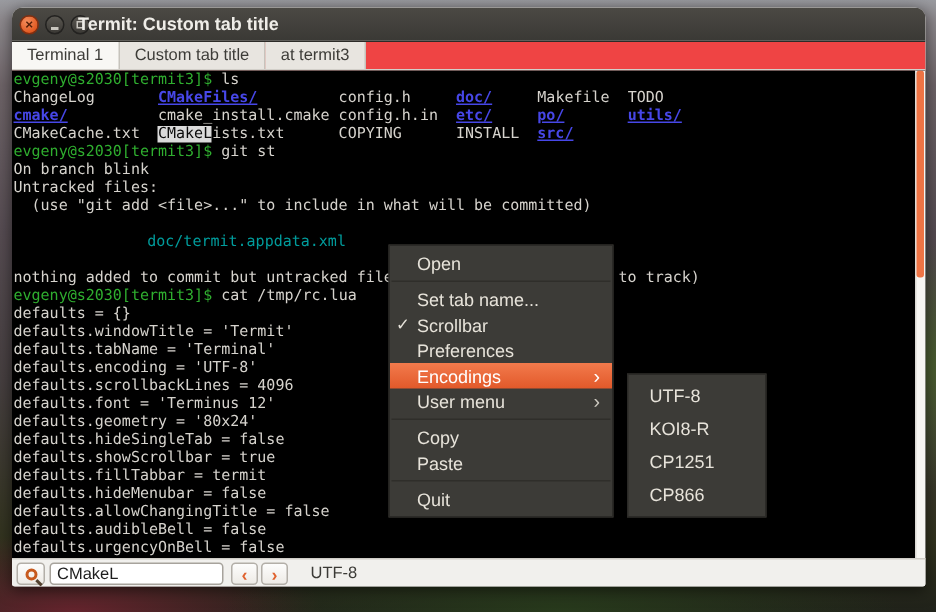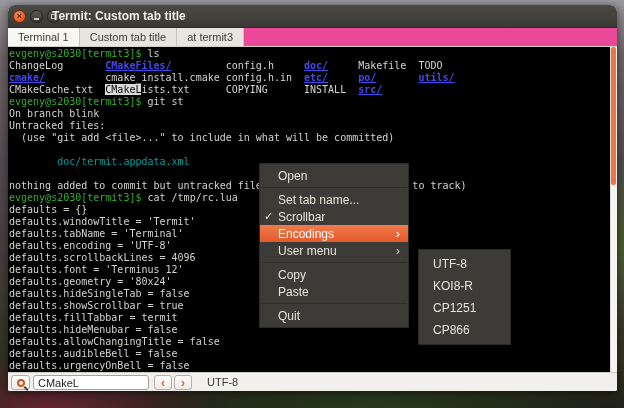--- a/index.html
+++ b/index.html
@@ -31,32 +31,32 @@
   .wbtn { position:absolute; top:5px; width:13px; height:13px; border-radius:50%; cursor:default; }
   .wbtn.close { left:5px; background:radial-gradient(circle at 35% 30%, #f холод58d5c, #e0571f 75%); background:radial-gradient(circle at 35% 30%, #f58d5c, #e0571f 75%); border:1px solid #812f10; }
   .wbtn.close .x { display:block; text-align:center; font-size:9px; line-height:11px; color:#551f08; font-weight:bold; }
   .wbtn.minb, .wbtn.maxb { background:linear-gradient(#5a5751,#3b3935); border:1px solid #232220; }
   .wbtn.minb { left:22px; } .wbtn.maxb { left:39px; }
   .minbar { position:absolute; left:3px; top:7px; width:5px; height:2px; background:#c9c6bf; }
   .maxbox { position:absolute; left:3px; top:3px; width:5px; height:5px; border:1px solid #c9c6bf; }
   .wtitle { position:absolute; left:44px; top:0; line-height:22px; font-size:12px; font-weight:bold; color:#efedE8; color:#efede8; }
 
   
-  .tabbar { display:flex; height:19px; background:#ec4899; border-bottom:1px solid #d2cfc9; }
+  .tabbar { display:flex; height:19px; background:#ef4444; border-bottom:1px solid #d2cfc9; }
   .tab { padding:0 10px; line-height:18px; font-size:11px; color:#3d3c38; border-right:1px solid #c6c3bc; background:#e8e5e0; cursor:default; }
   .tab.active { background:#f8f7f4; }
 
   
   .terminal { position:relative; height:325px; background:var(--term-bg); overflow:hidden; }
   .tlines { padding:1px 0 0 1px; }
   .tline { white-space:pre; font-family:"DejaVu Sans Mono", monospace; font-size:10px; line-height:12px; min-height:12px; color:var(--term-fg); }
   .seg-t { color:var(--term-fg); }
   .seg-p { color:var(--term-green); }
   .seg-d { color:var(--term-blue); font-weight:bold;text-decoration:underline; }
-  .seg-c { color:var(--term-cyan); }
+  .seg-c { color:var(--term-cyan);padding-left:41px; }
   .seg-h { background:#dadada; color:#0a0a0a; }
   .sbtrack { position:absolute; right:0; top:0; width:7px; height:100%; background:#f6f5f2; border-left:1px solid #dcd9d4; }
   .sbthumb { position:absolute; right:1px; top:0; width:5px; height:138px; background:var(--scroll-thumb); border-radius:2px; }
 
   
   .statusbar { position:relative; height:19px; background:var(--panel-bg); border-top:1px solid #cfccc6; }
   .sbtn { position:absolute; top:2px; height:15px; background:linear-gradient(#fdfdfc,#eeebe6); border:1px solid #b3afa8; border-radius:3px; font-family:"Liberation Sans", sans-serif; }
   .sbtn.search { left:3px; width:19px; }
   .mag { display:block; width:8px; height:8px; border:2px solid #c75a1e; border-radius:50%; position:relative; margin:0 auto; }
   .mag::after { content:""; position:absolute; width:2px; height:5px; background:#53412f; left:6px; top:5px; transform:rotate(-45deg); }
@@ -151,20 +151,23 @@
           <span>Open</span>
         </div>
         <div class="menu-sep"></div>
         <div class="menu-item">
           <span>Set tab name...</span>
         </div>
         <div class="menu-item">
           <span class="check">✓</span>
           <span>Scrollbar</span>
         </div>
+        <div class="menu-item">
+          <span>Preferences</span>
+        </div>
         <div class="menu-item hl">
           <span>Encodings</span>
           <span class="arrow">›</span>
         </div>
         <div class="menu-item">
           <span>User menu</span>
           <span class="arrow">›</span>
         </div>
         <div class="menu-sep"></div>
         <div class="menu-item">

